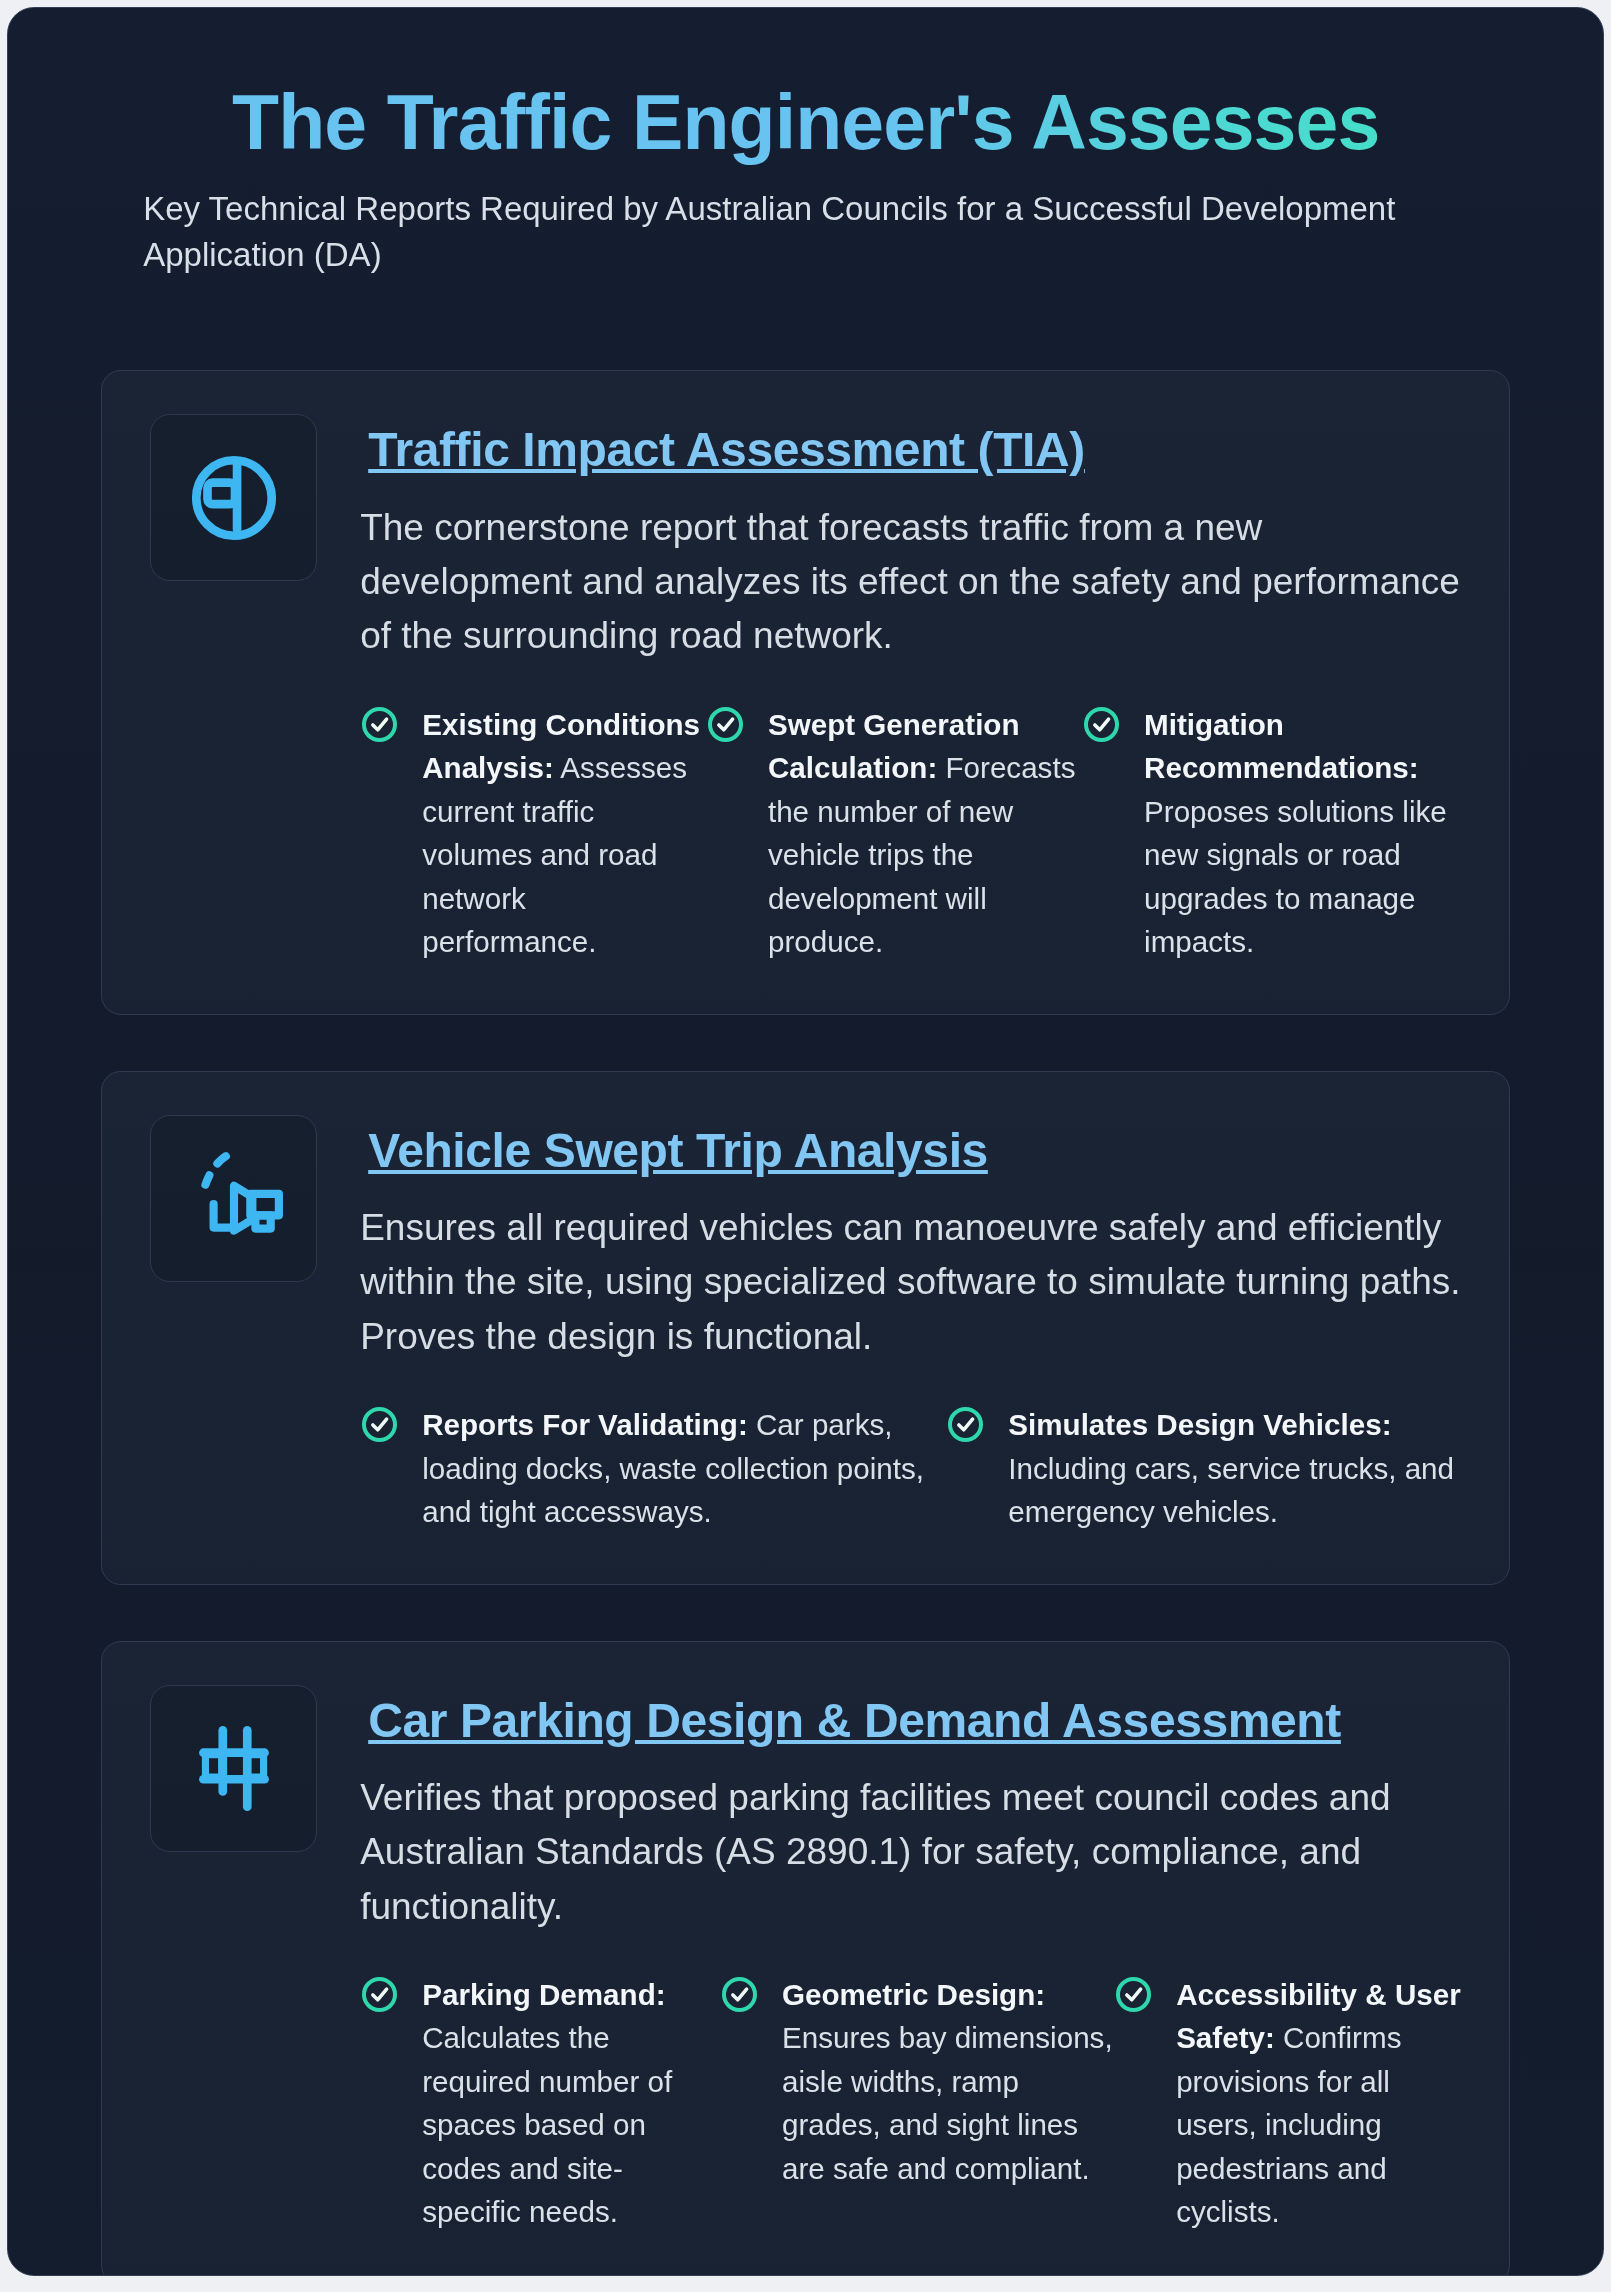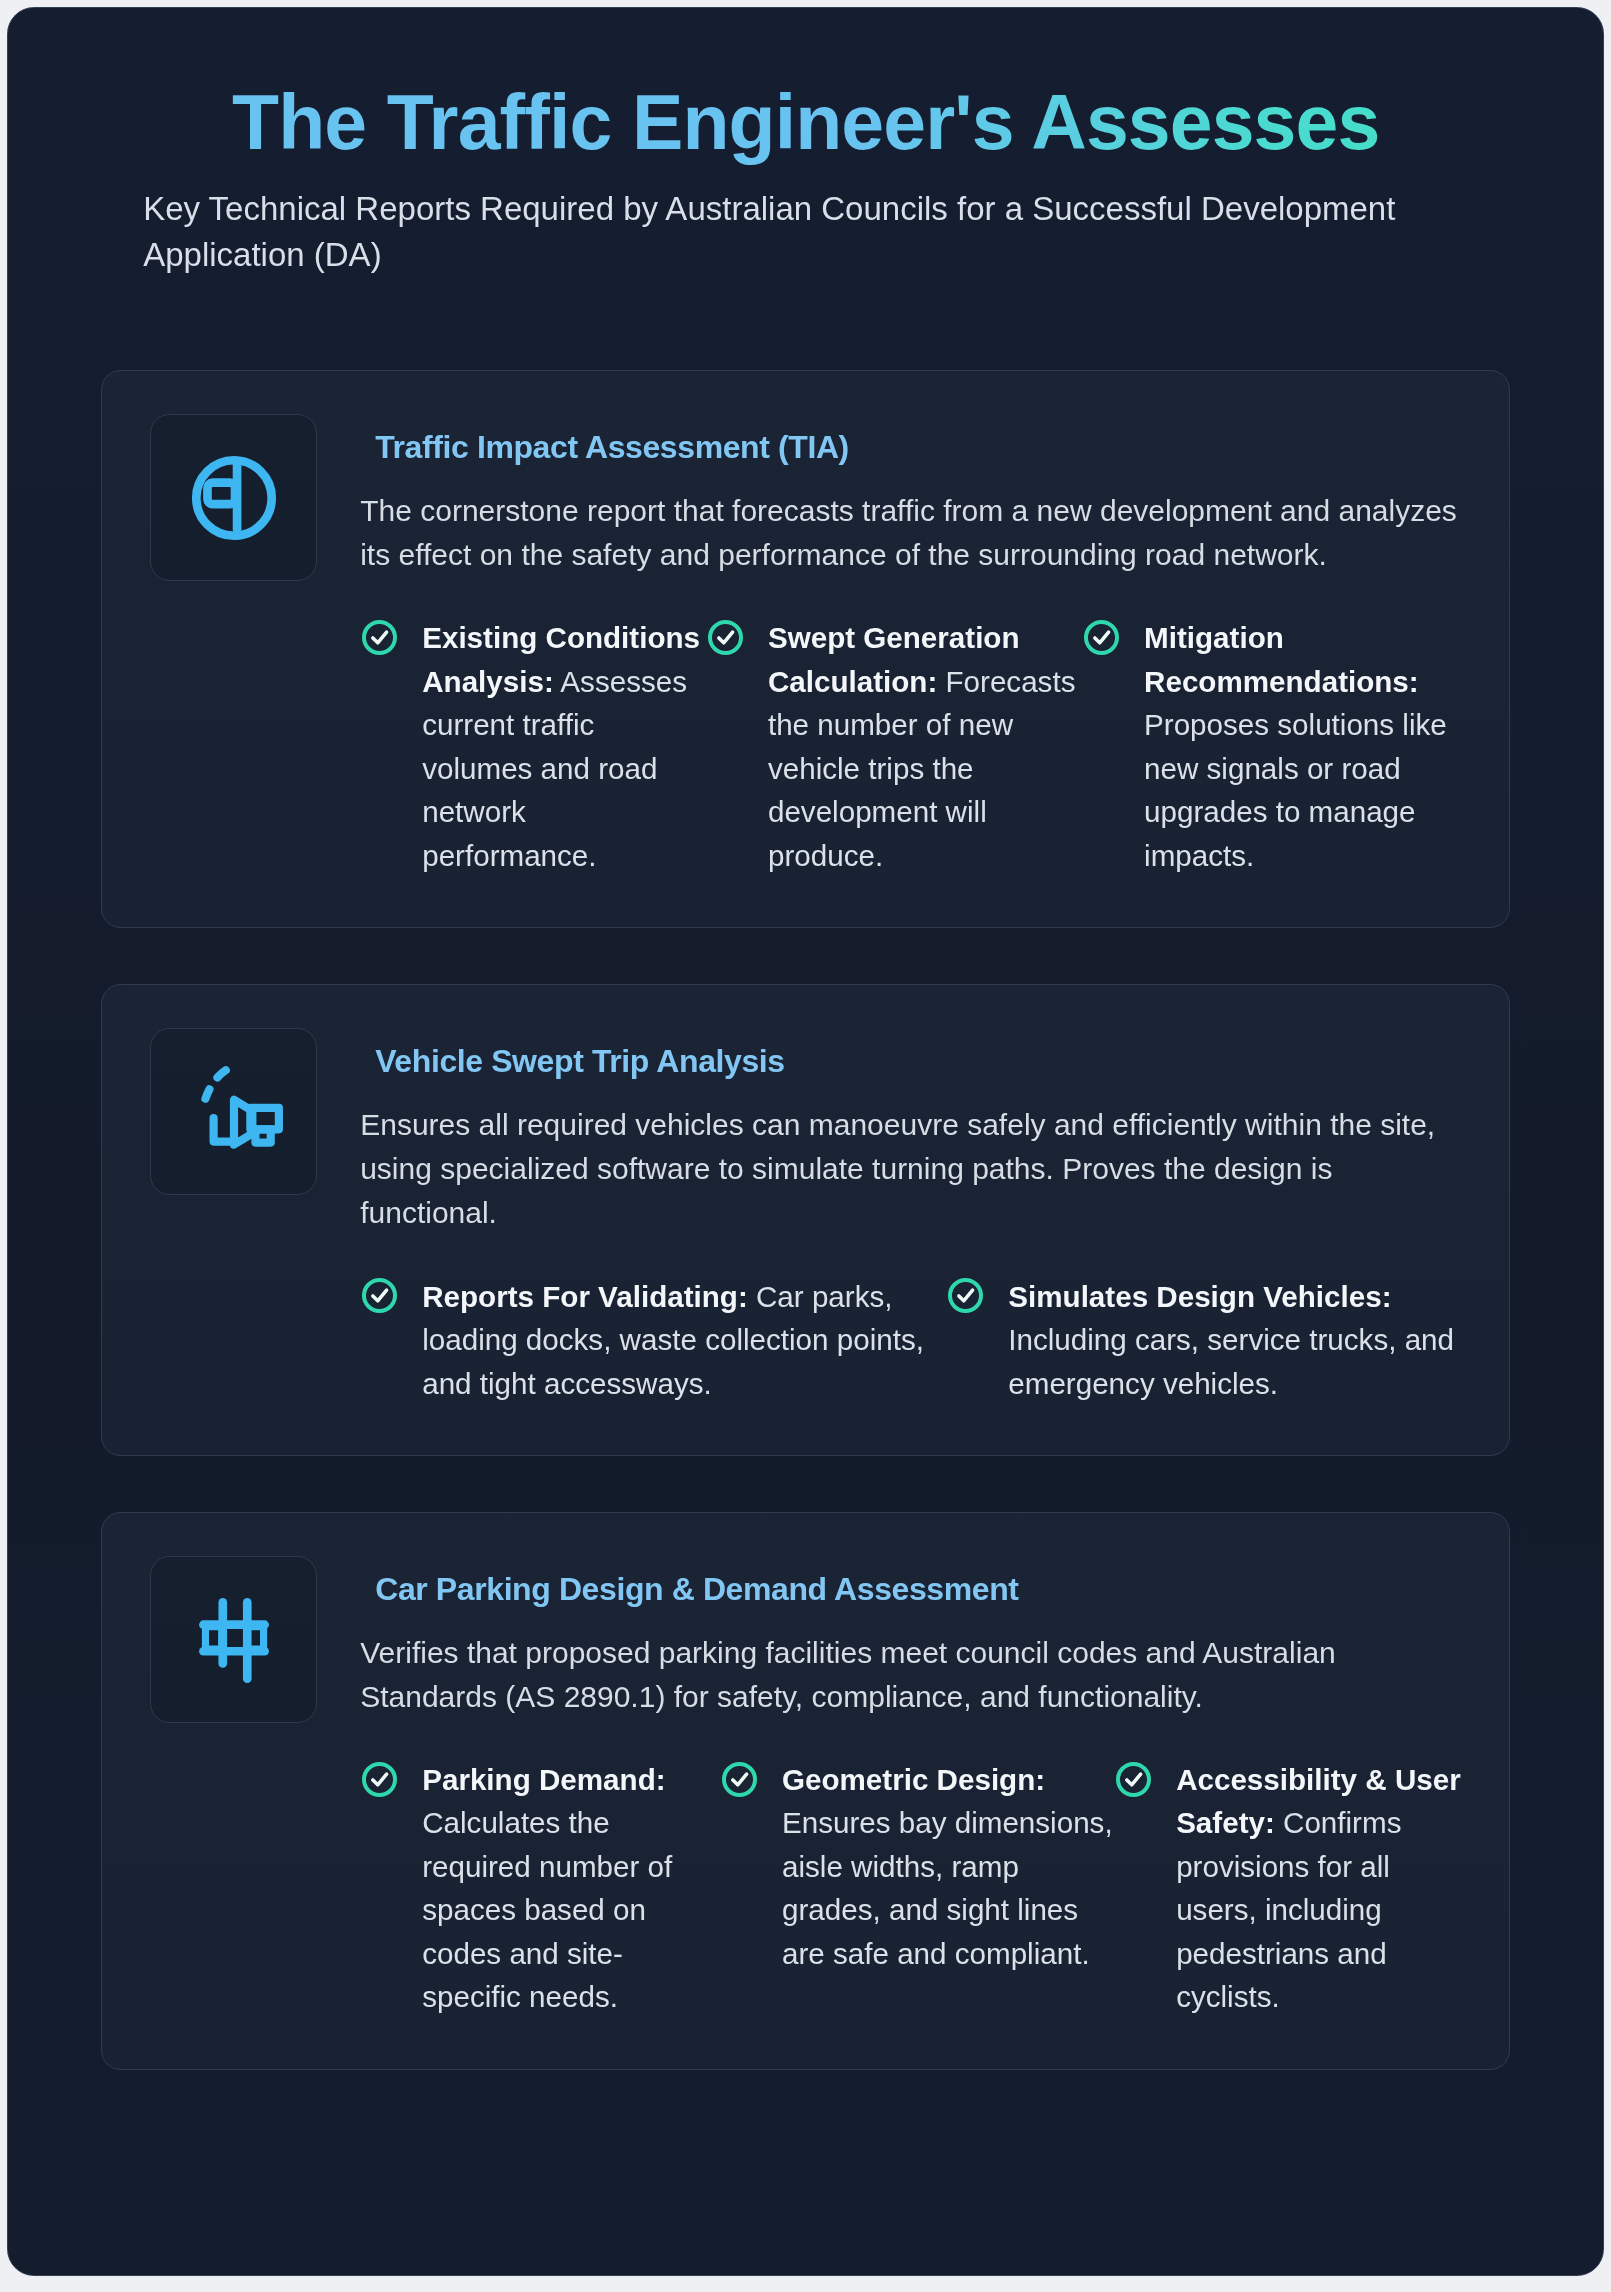--- a/index.html
+++ b/index.html
@@ -65,30 +65,31 @@
     border: 1.8px solid #2d394f;
     border-radius: 19.7px;
     background: rgba(8, 14, 24, 0.25);
     display: flex;
     align-items: center;
     justify-content: center;
   }
   .icon-box svg { width: 102px; height: 102px; }
   .card-body { flex: 1 1 auto; min-width: 0; }
   .card-title {
-    margin: 15px;
-    font-size: 32px;
+    margin: 8px;
+    font-size: 48px;
     font-weight: bold;
     color: #82c7f3;
     line-height: 1.15;
     letter-spacing: -0.4px;
+    text-decoration: underline;
   }
   .card-desc {
     margin: 23px 0 0;
-    font-size: 30px;
+    font-size: 37px;
     line-height: 1.47;
     color: #d7dde5;
   }
   .bullets {
     list-style: none;
     margin: 39px 0 0;
     padding: 0;
     display: flex;
     flex-direction: row;
   }

